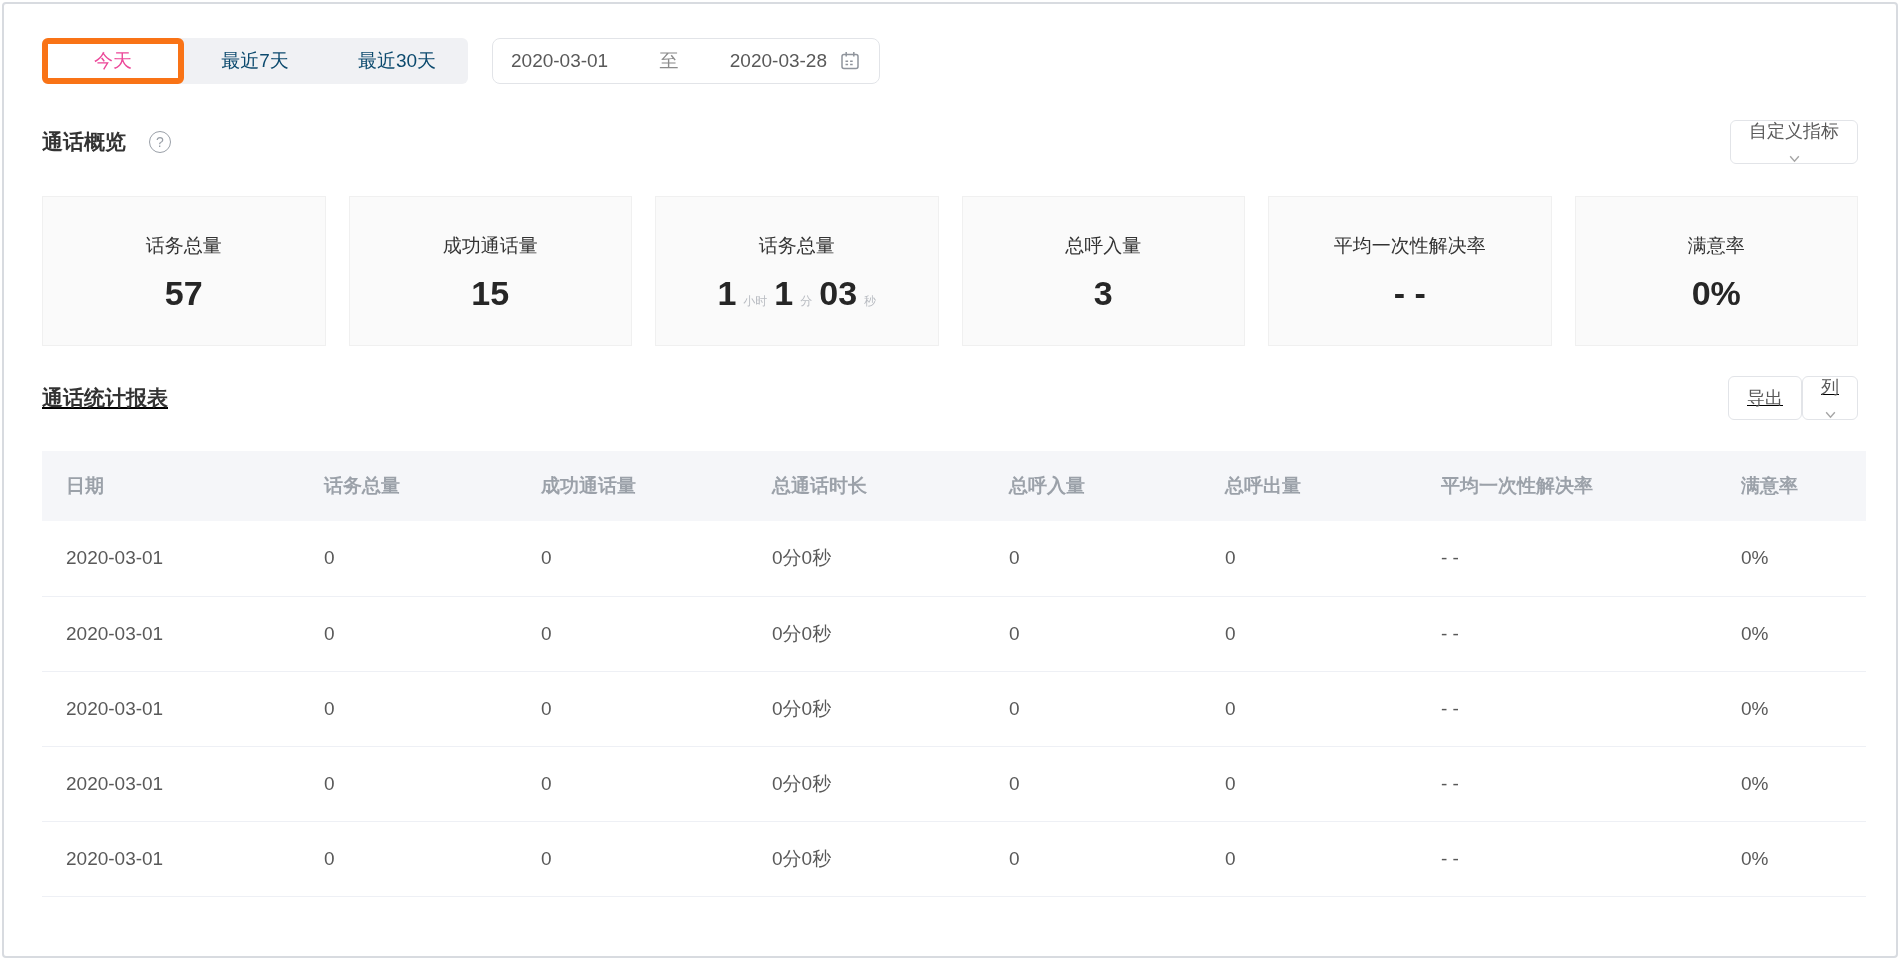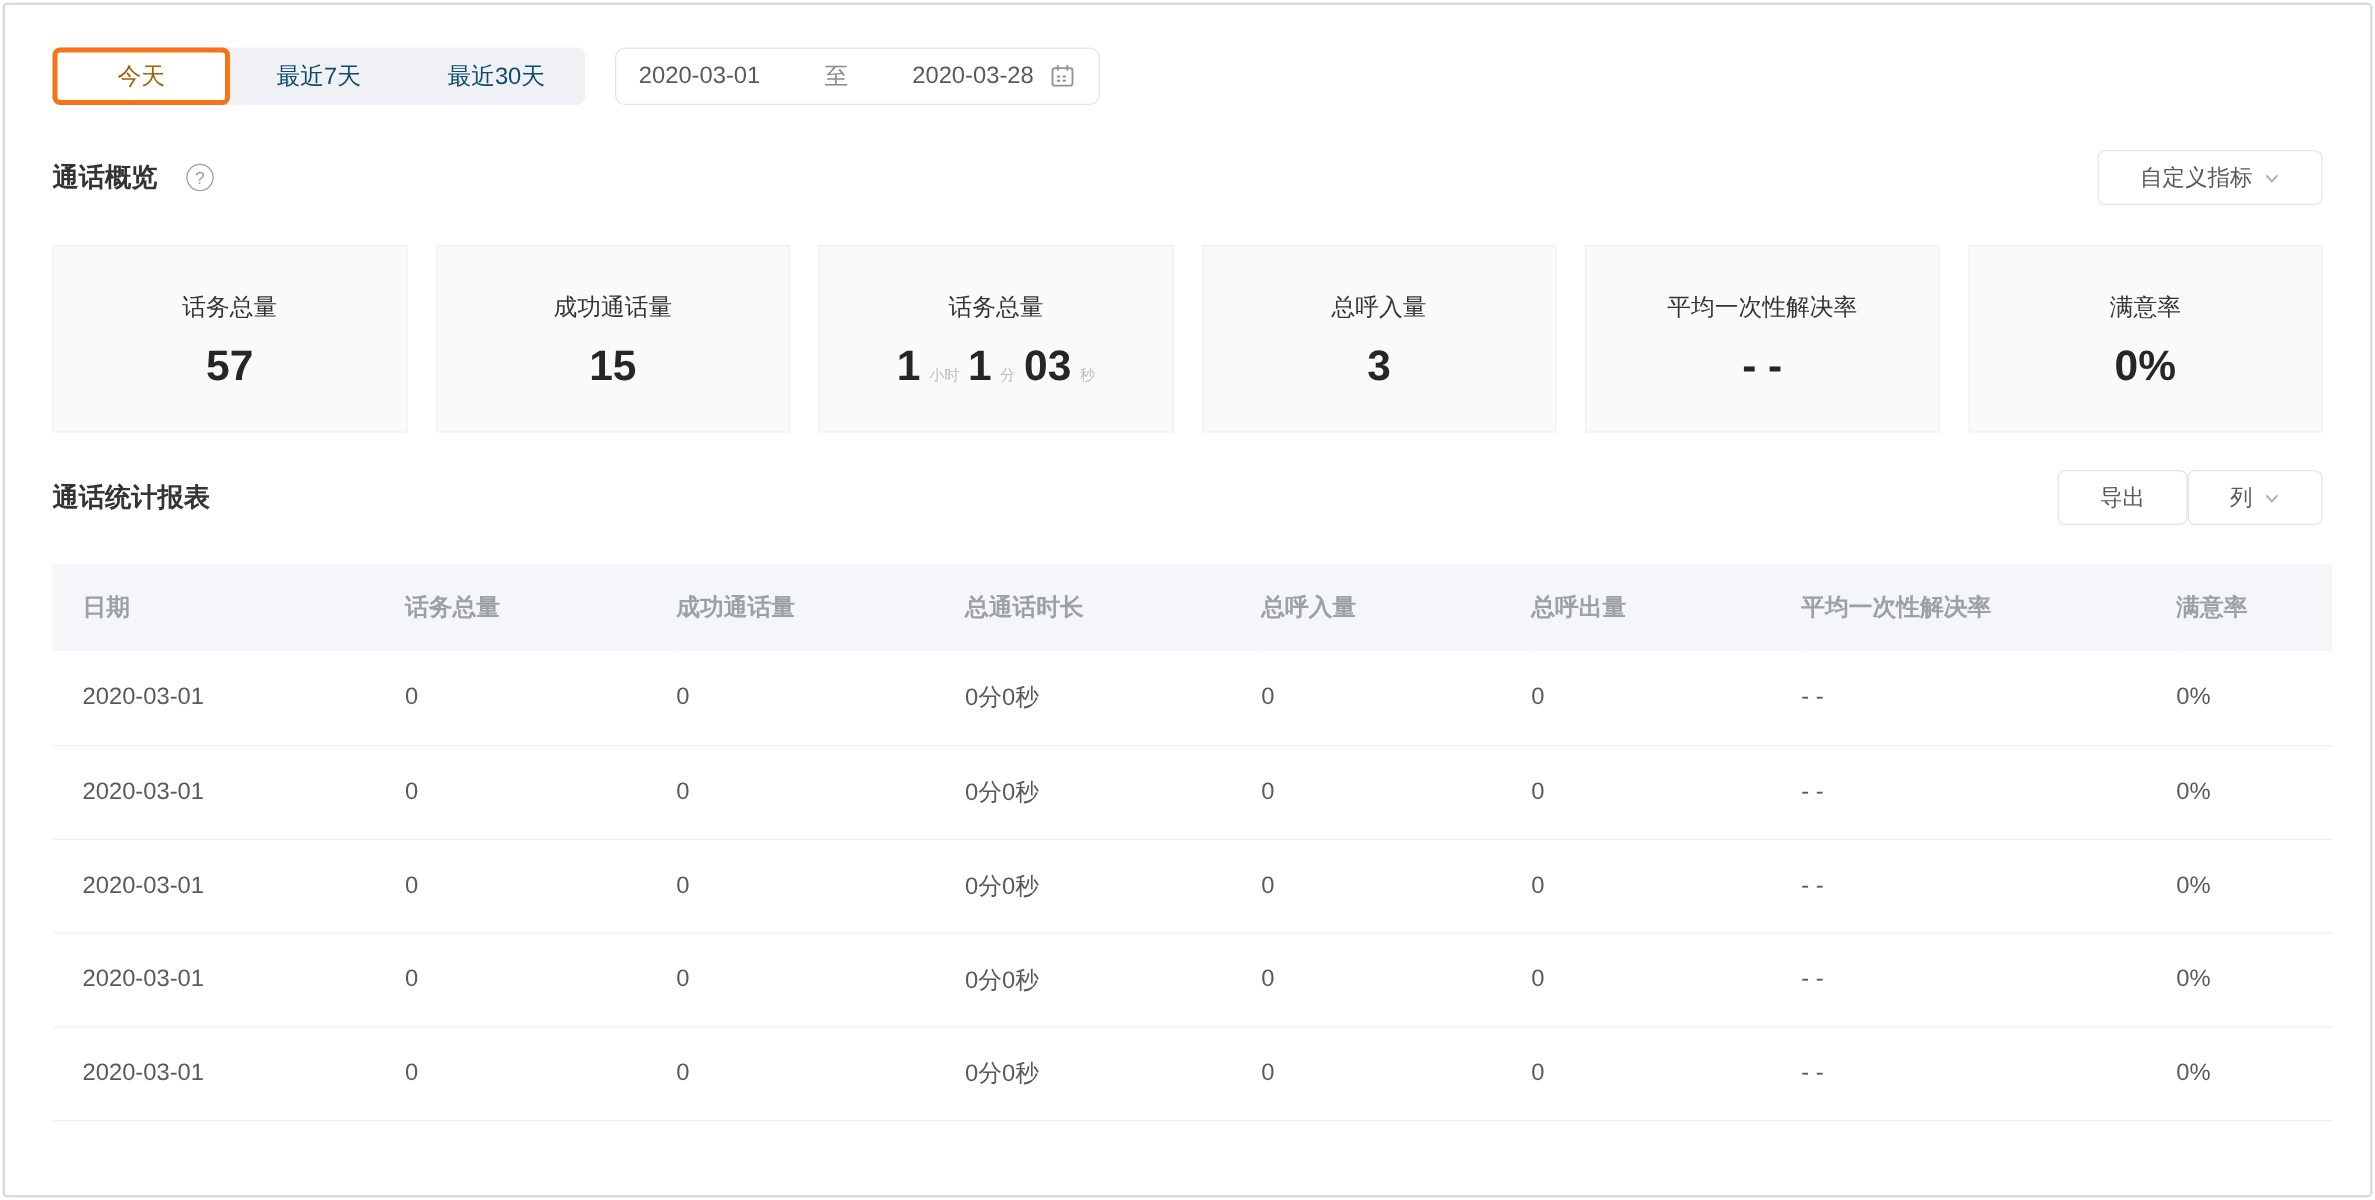--- a/index.html
+++ b/index.html
@@ -7,38 +7,38 @@
     font-family:"Liberation Sans","DejaVu Sans",sans-serif; }
   .page { position:absolute; left:2px; top:2px; width:1896px; height:956px;
     border:2px solid #d8dbe0; border-radius:4px; background:#fff; overflow:hidden; }
   .content { padding:0 38px; }
 
   
   .filters { display:flex; align-items:center; margin-top:34px; height:46px; }
   .tab-group { display:flex; background:#f0f1f4; border-radius:6px; height:46px; }
   .tab { min-width:142px; padding:0 14px; display:flex; align-items:center; justify-content:center;
     font-size:19px; color:#0c4a6e; cursor:pointer; border-radius:6px; }
-  .tab.active { background:#fff; border:4px solid #f97316; color:#a16207;text-align:center; }
+  .tab.active { background:#fff; border:6px solid #f97316; color:#ec4899;text-align:center; }
   .date-range { margin-left:24px; width:388px; height:46px; border:1px solid #e2e4e8;
     border-radius:8px; display:flex; align-items:center; justify-content:space-between;
     padding:0 18px; font-size:19px; color:#595959; background:#fff; cursor:pointer; }
   .date-sep { color:#8c8c8c; }
   .date-end-wrap { display:flex; align-items:center; gap:12px; }
 
   
   .section-head { display:flex; align-items:center; justify-content:space-between; }
   .overview-head { margin-top:36px; height:44px; }
-  .report-head { margin-top:30px; height:44px; }
+  .report-head { margin-top:30px; height:44px;text-decoration:underline; }
   .section-title { font-size:21px; font-weight:600; color:#333; display:flex; align-items:center; gap:23px; }
   .help-icon { width:22px; height:22px; border:1.5px solid #9aa0a8; border-radius:50%;
     color:#9aa0a8; font-size:14px; font-weight:400; display:flex; align-items:center;
     justify-content:center; cursor:pointer; }
   .btn { border:1px solid #e2e4e8; border-radius:6px; background:#fff; font-size:18px;
     color:#595959; display:inline-flex; align-items:center; justify-content:center; gap:9px;
-    padding:0 33px; height:44px; cursor:pointer; }
+    padding:0 18px; height:44px; cursor:pointer;flex-direction:column; }
   .report-actions { display:flex; }
 
   
   .cards { display:flex; gap:23px; margin-top:32px; }
   .card { flex:1; height:150px; background:#fafafa; border:1px solid #f0f0f0;
     display:flex; flex-direction:column; align-items:center; justify-content:center; gap:17px; }
   .card-label { font-size:19px; color:#333; }
   .card-value { font-size:34px; font-weight:600; color:#262626; line-height:1; }
   .time-value { display:flex; align-items:baseline; gap:7px; }
   .time-unit { font-size:12px; color:#b9bcc2; font-weight:400; }

